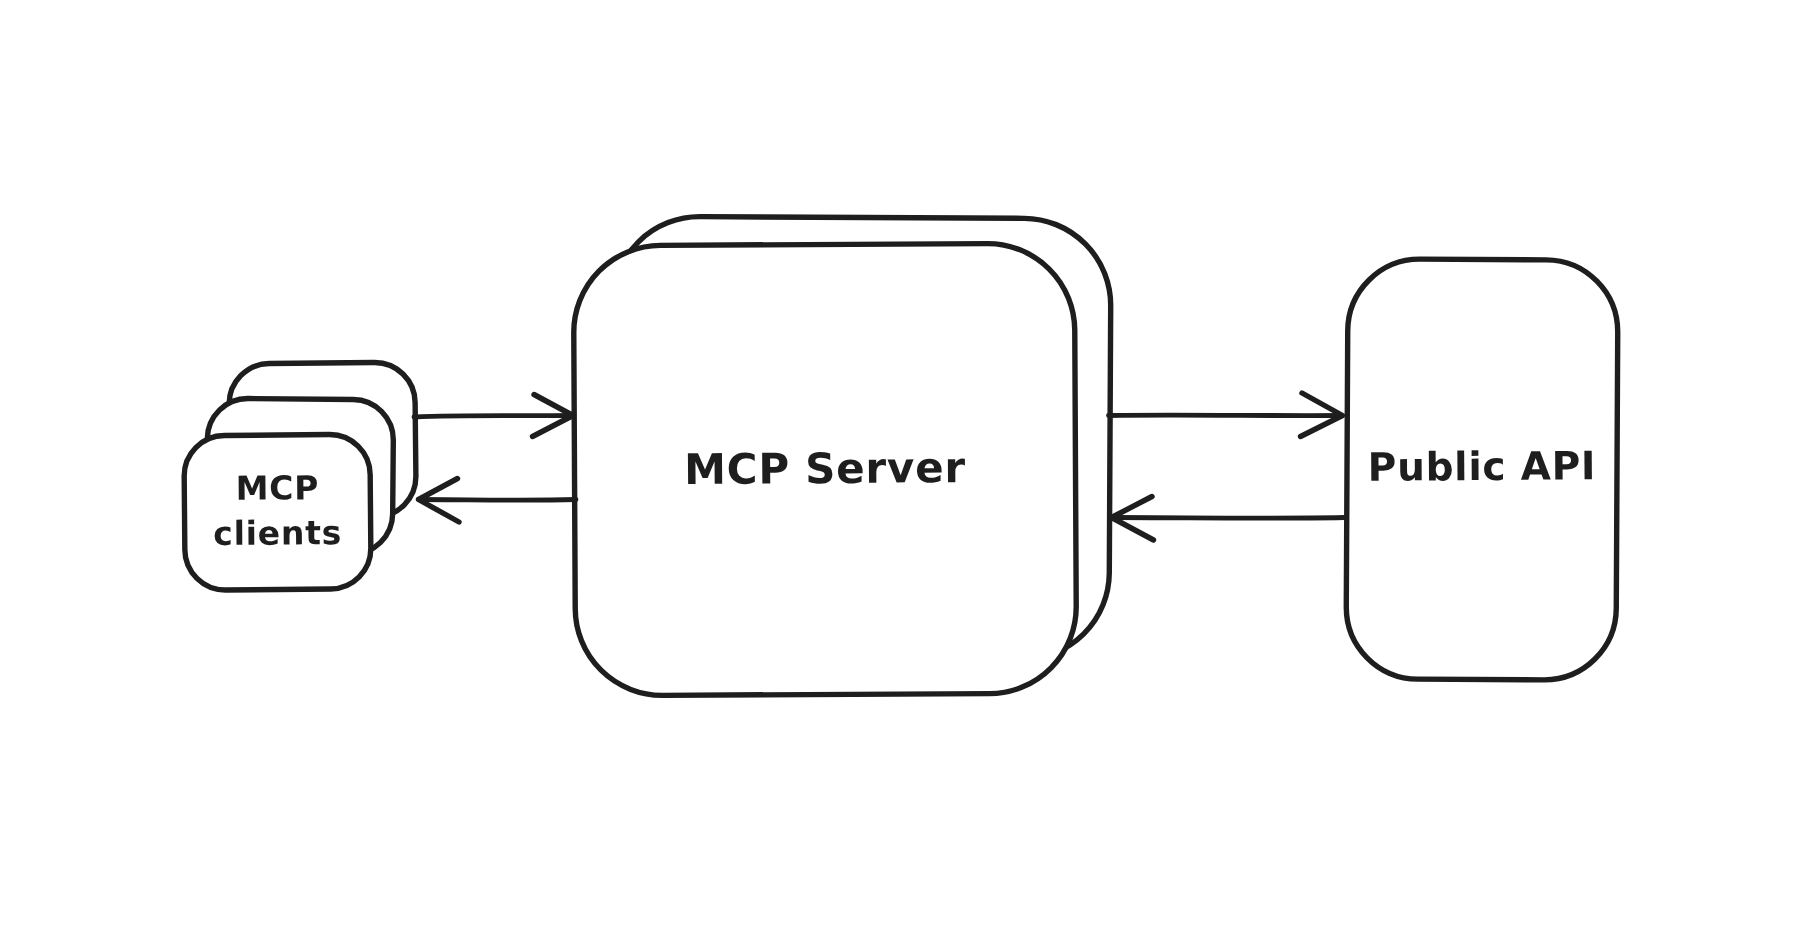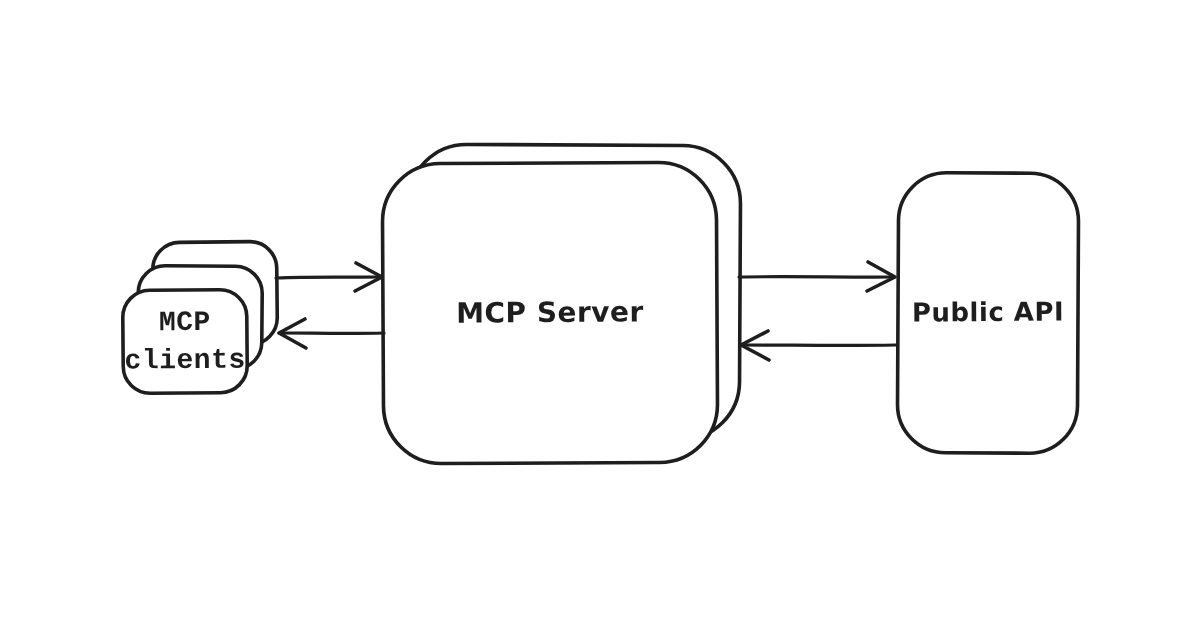--- a/index.html
+++ b/index.html
@@ -47,23 +47,22 @@
     text-align: center;
     letter-spacing: 0.5px;
     line-height: 1.35;
     transform: rotate(-0.4deg);
   }
   .label-clients {
     left: 123px;
     top: 290px;
     width: 124px;
     height: 103px;
-    font-size: 28px;
+    font-size: 22px;
     font-weight: 600;
-    font-family: Liberation Mono, monospace;
   }
   .label-server {
     left: 383px;
     top: 163px;
     width: 334px;
     height: 300px;
     font-size: 28px;
     font-weight: 600;
   }
   .label-api {

